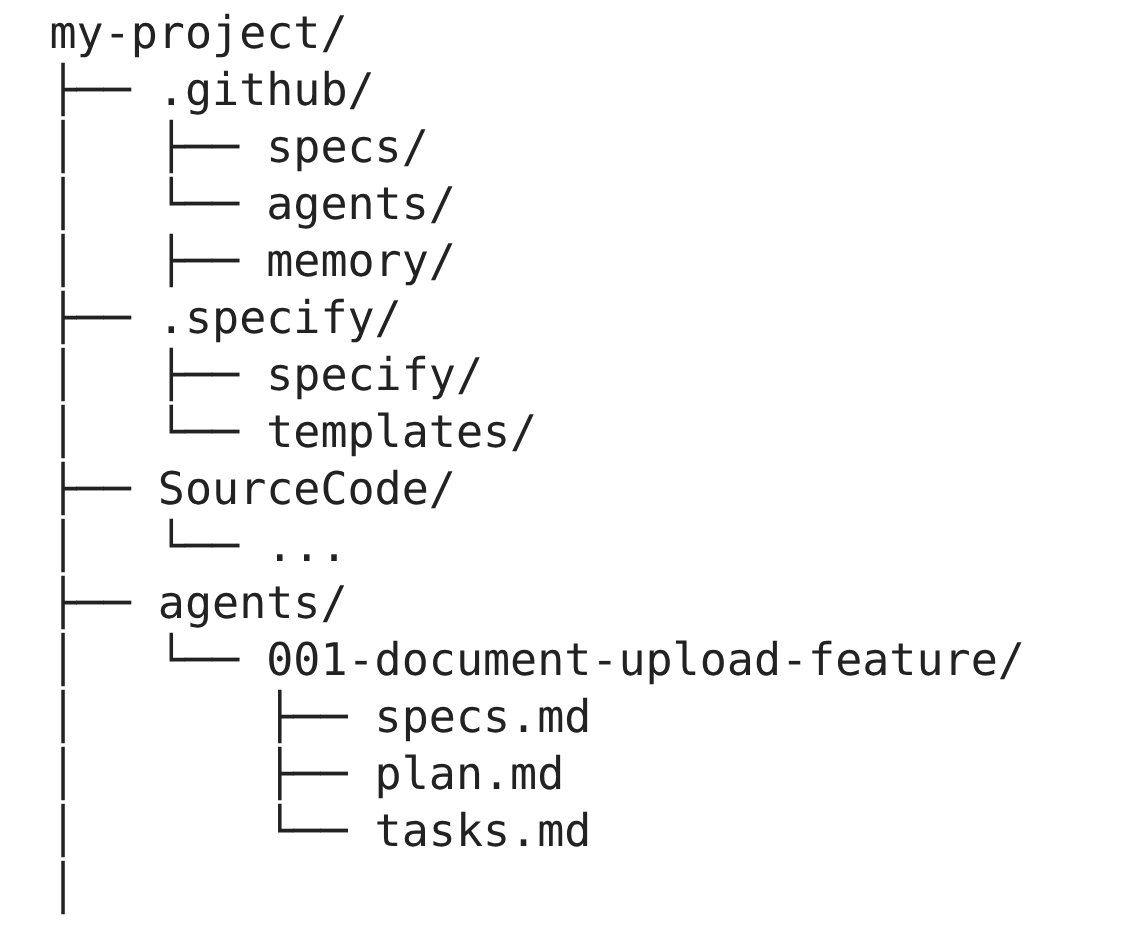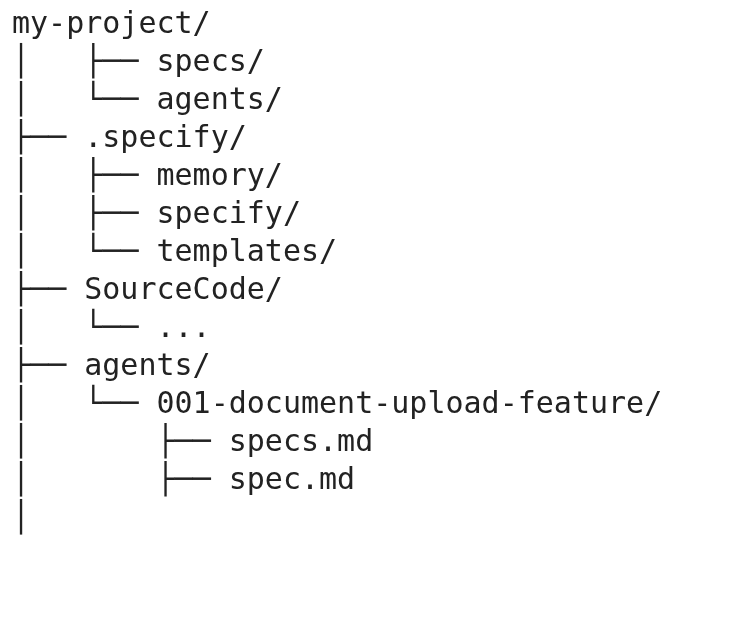--- a/index.html
+++ b/index.html
@@ -13,33 +13,36 @@
   .file-tree {
     padding: 4px 0 0 12px;
     font-family: "DejaVu Sans Mono", "Liberation Mono", monospace;
     font-size: 30px;
     line-height: 38px;
     color: #222222;
   }
   .tree-line {
     white-space: pre;
     height: 38px;
+    margin-left: 21px;
   }
 </style>
 </head>
 <body>
 
 <div class="file-tree">
   <div class="tree-line">my-project/</div>
+  <div class="tree-line">├── .github/</div>
   <div class="tree-line">│   ├── specs/</div>
   <div class="tree-line">│   └── agents/</div>
+  <div class="tree-line">│   ├── memory/</div>
   <div class="tree-line">├── .specify/</div>
-  <div class="tree-line">│   ├── memory/</div>
   <div class="tree-line">│   ├── specify/</div>
   <div class="tree-line">│   └── templates/</div>
   <div class="tree-line">├── SourceCode/</div>
   <div class="tree-line">│   └── ...</div>
   <div class="tree-line">├── agents/</div>
   <div class="tree-line">│   └── 001-document-upload-feature/</div>
   <div class="tree-line">│       ├── specs.md</div>
-  <div class="tree-line">│       ├── spec.md</div>
+  <div class="tree-line">│       ├── plan.md</div>
+  <div class="tree-line">│       └── tasks.md</div>
   <div class="tree-line">│</div>
 </div>
 
 </body></html>

